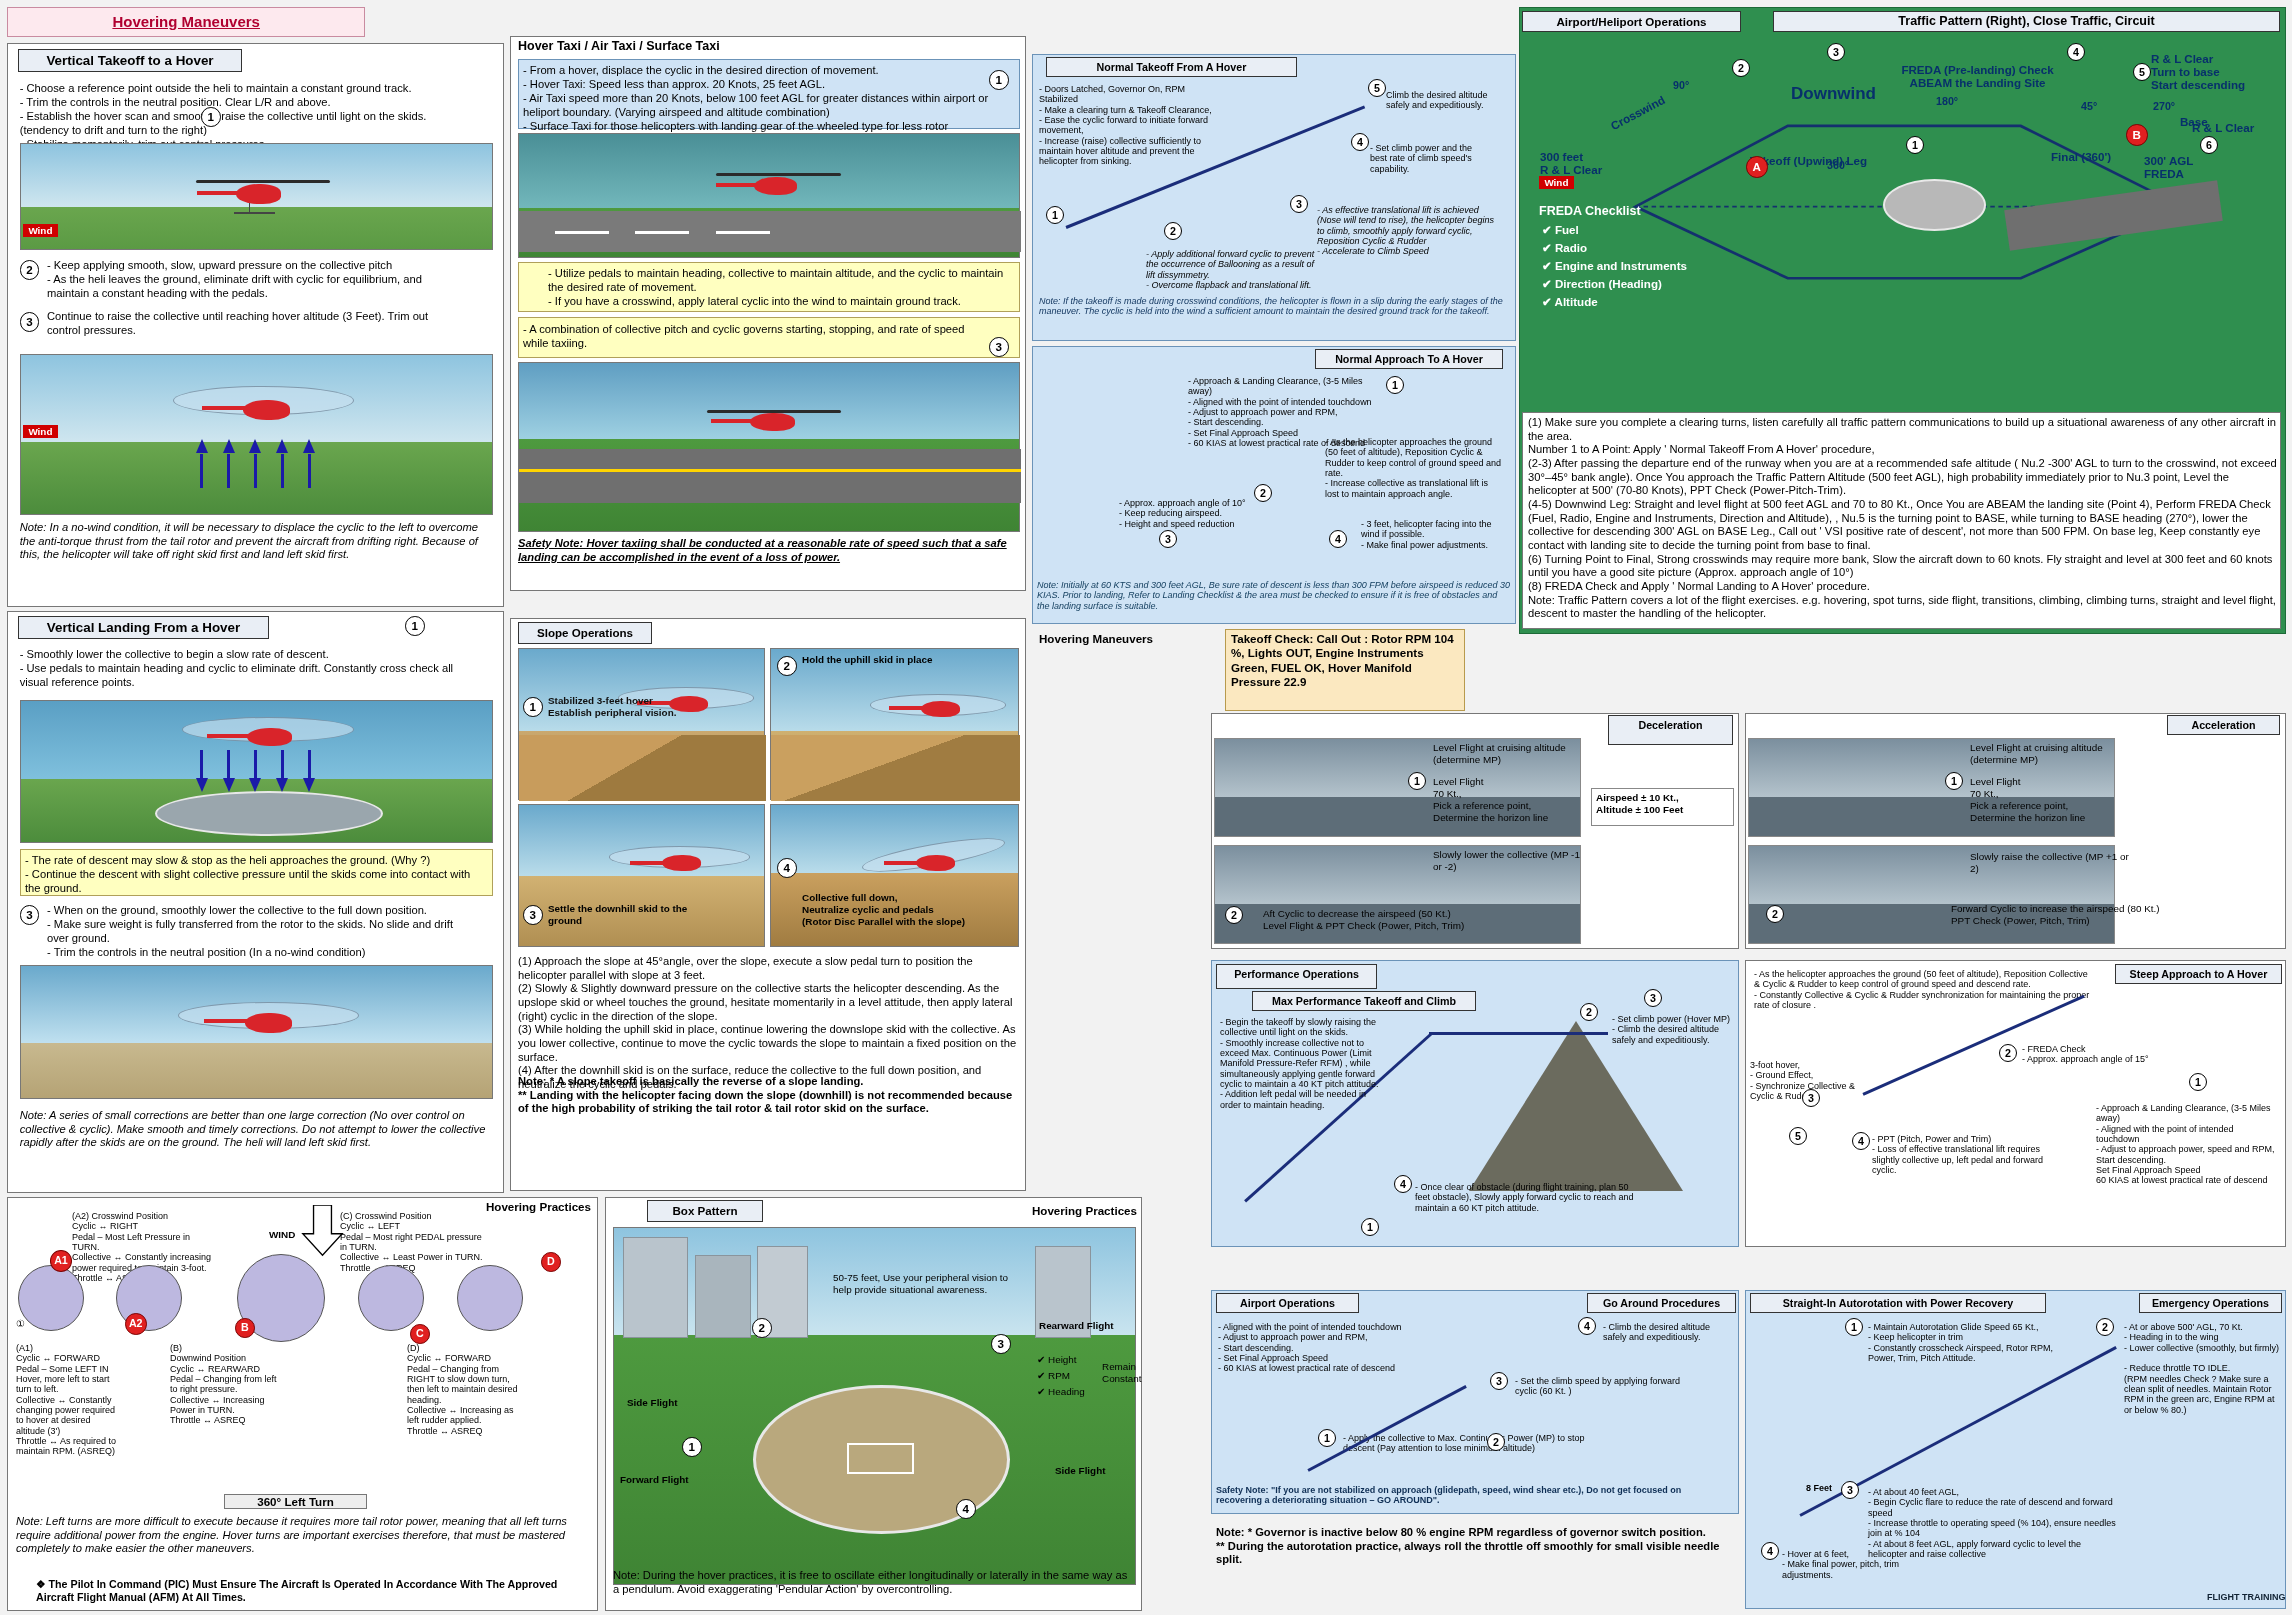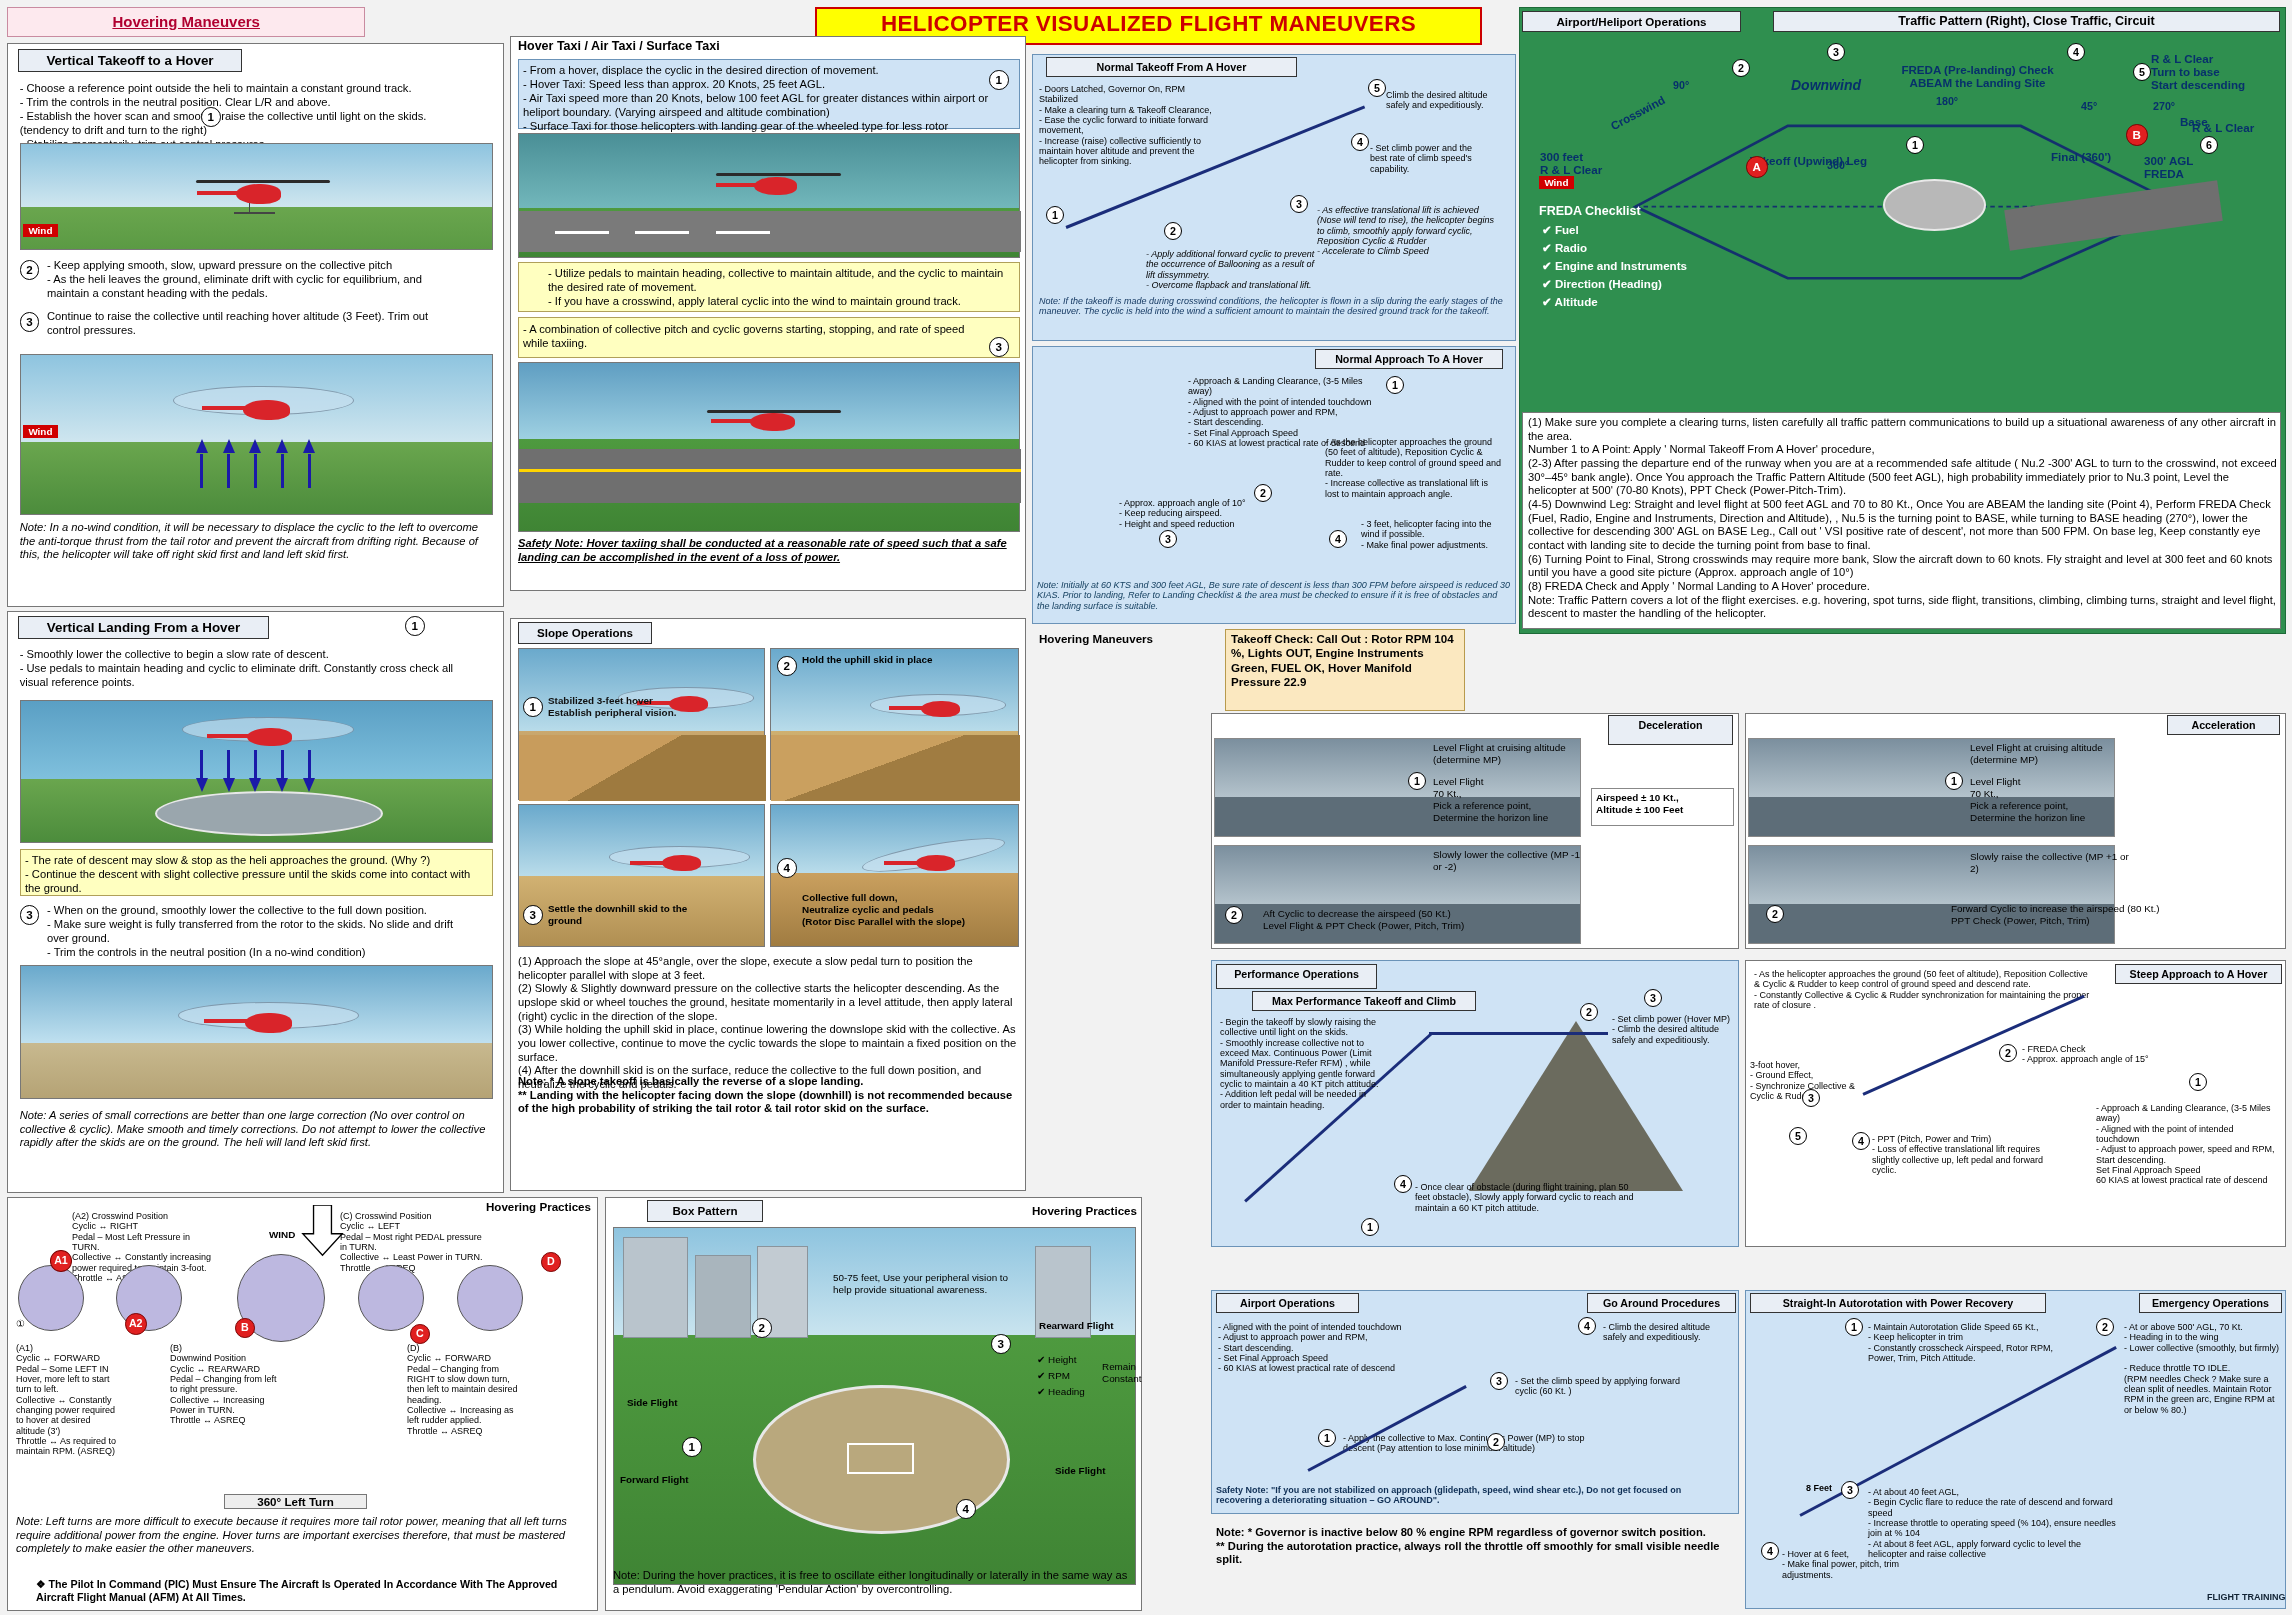--- a/index.html
+++ b/index.html
@@ -36,21 +36,20 @@
   .txt{position:absolute;box-sizing:border-box;}
   .mtn{position:absolute;background:#6b6b5e;}
   .trackline{position:absolute;background:#1b2d7a;height:2.7px;transform-origin:left center;}
   .chk{font-size:11.6px;line-height:1.45;}
 </style>
 </head>
 <body>
 
 <div class="page">
 
-  <div class="hdr-main" style="left:815px;top:7.2px;width:663px;height:34px;font-size:22.4px;line-height:30px;">HELICOPTER VISUALIZED FLIGHT MANEUVERS</div>
   <div class="txt b" style="left:2275px;top:3.6px;font-size:11.6px;color:#333;">7</div>
 
   <div class="panel pink-box" style="left:7.2px;top:7.2px;width:358px;height:30px;"></div>
   <div class="txt b u" style="left:7.2px;top:12.5px;width:358px;text-align:center;font-size:15px;color:#b00030;">Hovering Maneuvers</div>
 
   <div class="panel white-box" style="left:7.2px;top:43px;width:497px;height:564px;background:#ffffff;border:0.9px solid #777;"></div>
   <div class="ttl" style="left:18px;top:49px;width:224px;height:23px;font-size:13.4px;line-height:21.5px;">Vertical Takeoff to a Hover</div>
   <div class="txt bullets" style="left:19.7px;top:81px;width:430px;white-space:pre-line;">- Choose a reference point outside the heli to maintain a constant ground track.
 - Trim the controls in the neutral position. Clear L/R and above.
 - Establish the hover scan and smoothly raise the collective until light on the skids. (tendency to drift and turn to the right)
@@ -474,21 +473,21 @@
 ABEAM  the Landing Site</div>
 
   <svg width="767" height="269" style="position:absolute;left:1519px;top:90px;" viewBox="0 0 856 300">
     <polygon points="130,130 300,40 560,40 740,130 560,210 300,210" fill="none" stroke="#14306e" stroke-width="3"></polygon>
     <line x1="130" y1="130" x2="740" y2="130" stroke="#14306e" stroke-width="2" stroke-dasharray="5,4"></line>
   </svg>
   <div class="circlepad" style="left:1883px;top:179px;width:99px;height:48px;background:#b8b8b8;border:2.7px solid #e9e9e9;"></div>
   <div class="runway" style="left:2006px;top:195px;width:215px;height:41px;background:#6f6f6f;transform:rotate(-8deg);"></div>
 
   <div class="txt b" style="left:1608px;top:106px;font-size:11.6px;transform:rotate(-28deg);color:#07306b;">Crosswind</div>
-  <div class="txt b" style="left:1791px;top:77px;font-size:14px;color:#07306b;font-style:italic;">Downwind</div>
+  <div class="txt b" style="left:1791px;top:84px;font-size:17px;color:#07306b;">Downwind</div>
   <div class="txt b" style="left:1750px;top:154px;font-size:11.6px;color:#07306b;">Takeoff (Upwind) Leg</div>
   <div class="txt b" style="left:2180px;top:115px;font-size:11.6px;color:#07306b;">Base</div>
   <div class="txt b" style="left:2051px;top:150px;font-size:11.6px;color:#07306b;">Final (360')</div>
 
   <div class="txt b" style="left:1540px;top:150px;width:99px;font-size:11.6px;white-space:pre-line;color:#07306b;">300 feet
 R &amp; L Clear</div>
   <div class="txt b" style="left:2151px;top:52px;width:125px;font-size:11.6px;white-space:pre-line;color:#07306b;">R &amp; L Clear
 Turn to base
 Start descending</div>
   <div class="txt b" style="left:2192px;top:121px;font-size:11.6px;color:#07306b;">R &amp; L Clear</div>

